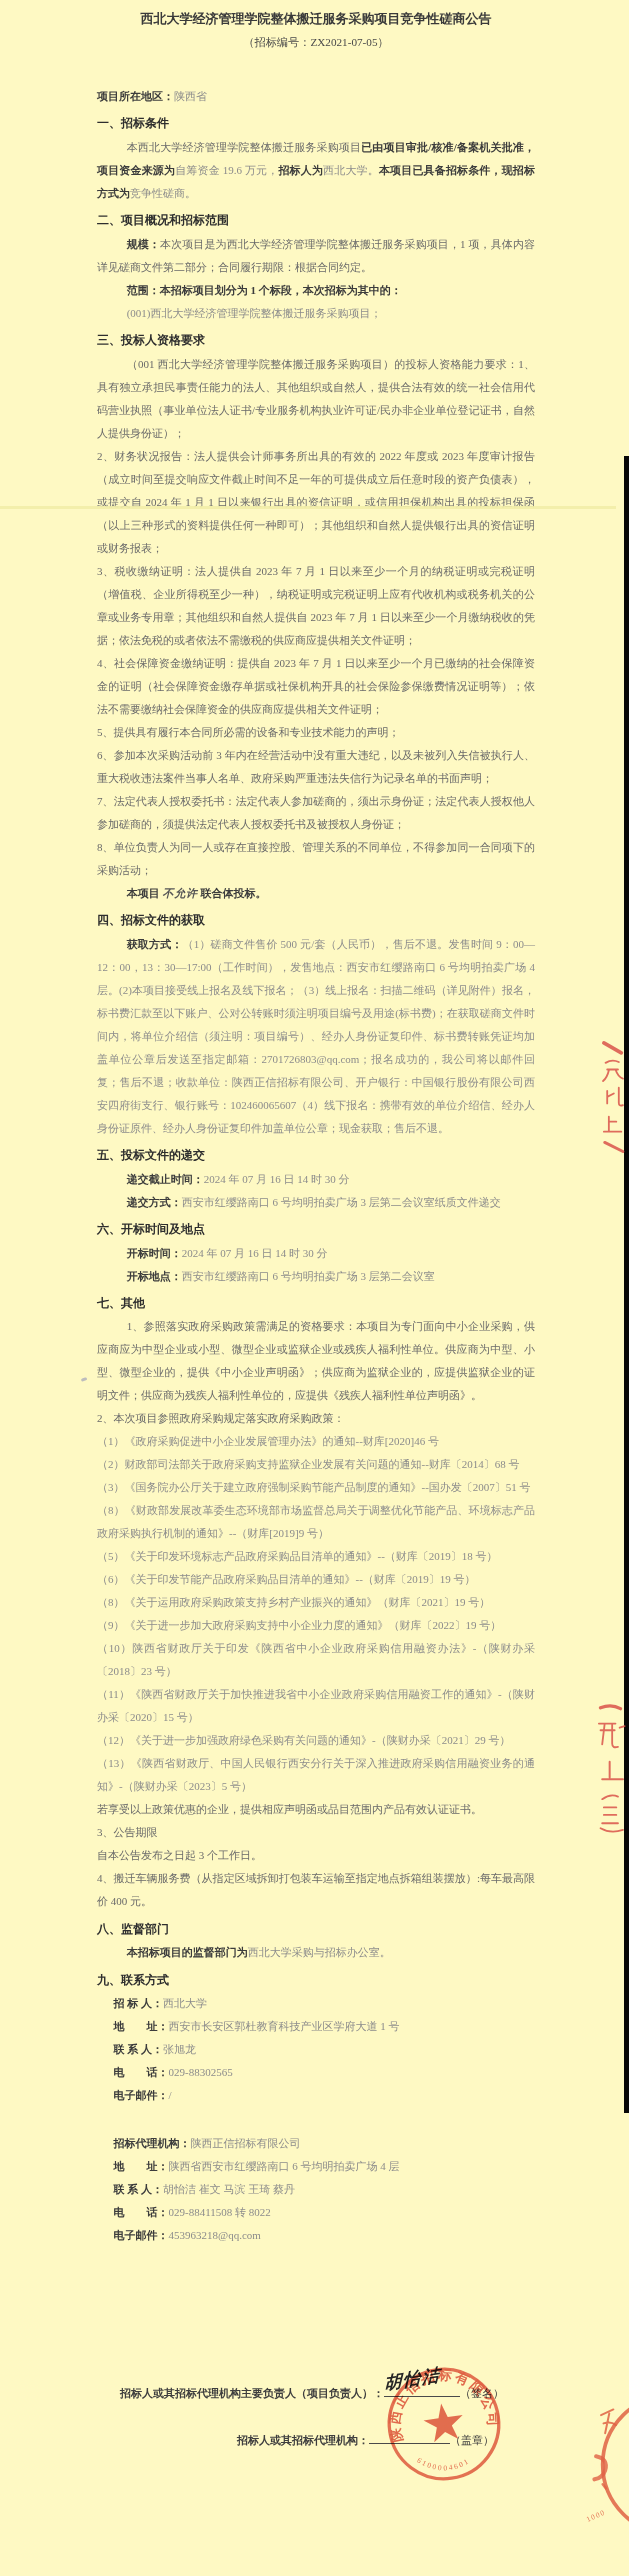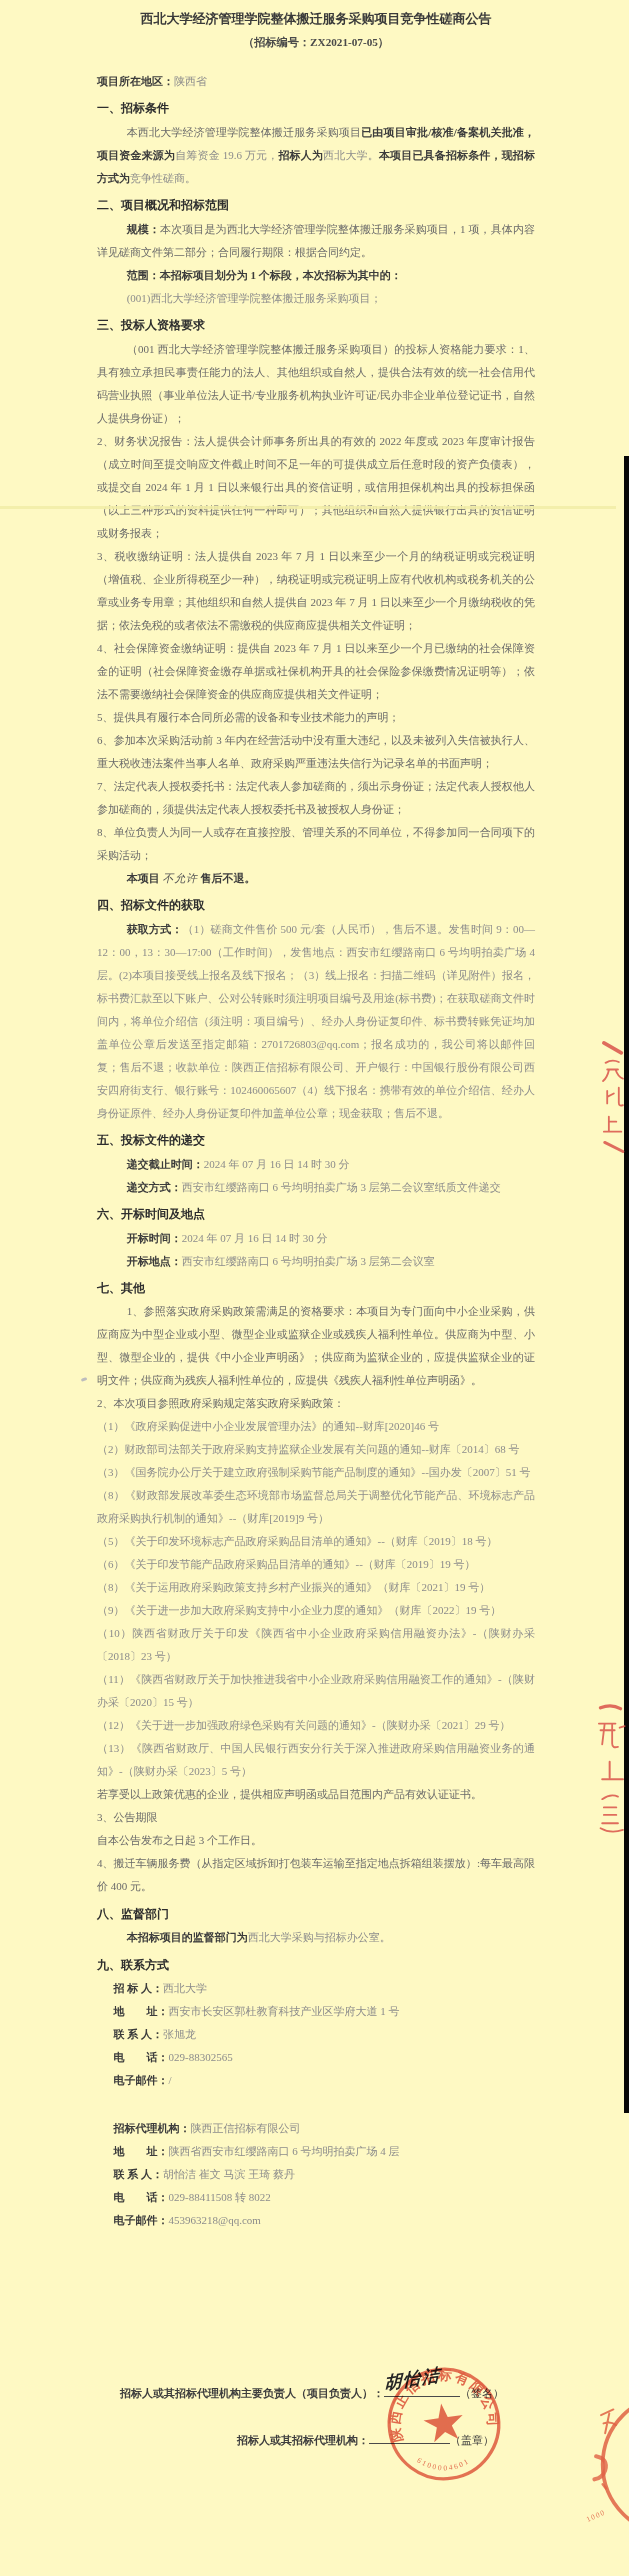--- a/index.html
+++ b/index.html
@@ -1,31 +1,31 @@
 <!DOCTYPE html>
 <html style="font-size:13.3px"><head>
 <meta charset="utf-8">
 <style>
   html,body{margin:0;padding:0;background:#e8e8e8;}
   .page{position:relative;width:629px;height:2576px;background:#fef9c3;overflow:hidden;
         font-family:"Liberation Serif","DejaVu Serif",serif;}
   .doc{position:absolute;left:97px;top:10px;width:438px;}
   .title{font-size:13px;font-weight:700;color:#3a3a3a;text-align:center;line-height:18px;margin-bottom:6.6px;}
-  .subtitle{font-size:11.2px;font-weight:700;color:#4a4a4a;text-align:center;margin-bottom:20px;}
+  .subtitle{font-size:11.2px;font-weight:400;color:#4a4a4a;text-align:center;margin-bottom:35px;}
   .para{margin:0;font-size:11px;line-height:23px;text-align:justify;text-align-last:left;color:#686868;}
   .para.ind{text-indent:2.7em;}
   .para.contact{padding-left:16.6px;text-align:left;}
   .sec-h{margin:4.2px 0 0.8px;font-family:"Liberation Sans","DejaVu Sans",sans-serif;
          font-size:12px;font-weight:700;color:#2e2e2e;line-height:23px;}
   .vgap{height:25px;}
   .run-label{font-weight:700;color:#3c3c3c;}
   .run-value{color:#8c8c8c;}
   .run-plain{color:#6a6a6a;}
   .run-h{color:inherit;}
-  .run-italic{font-style:italic;font-weight:400;color:#555;letter-spacing:0.8px;}
+  .run-italic{font-style:italic;font-weight:700;color:#555;letter-spacing:0.8px;}
   
   .yellow-line{position:absolute;left:0;top:506px;width:616px;height:2.5px;background:#f2eda9;opacity:.9;}
   .black-strip{position:absolute;left:624px;top:456px;width:5px;height:1657px;background:#070707;}
   .speck{position:absolute;left:81px;top:1378px;width:5.8px;height:2.5px;background:#bdbdbd;border-radius:1.7px;transform:rotate(-20deg);}
   .red-note{position:absolute;}
   .red-note path{stroke:#d9534a;fill:none;stroke-linecap:round;stroke-linejoin:round;opacity:.85;}
   
   .sig-row{position:absolute;font-size:11px;color:#3c3c3c;white-space:nowrap;}
   .sig-row1{left:120px;top:2384px;}
   .sig-row2{left:237px;top:2431px;}
@@ -56,21 +56,21 @@
         <p class="para ind"><span class="run-value">(001)西北大学经济管理学院整体搬迁服务采购项目；</span></p>
         <h3 class="sec-h"><span class="run-h">三、投标人资格要求</span></h3>
         <p class="para ind"><span class="run-plain">（001 西北大学经济管理学院整体搬迁服务采购项目）的投标人资格能力要求：1、具有独立承担民事责任能力的法人、其他组织或自然人，提供合法有效的统一社会信用代码营业执照（事业单位法人证书/专业服务机构执业许可证/民办非企业单位登记证书，自然人提供身份证）；</span></p>
         <p class="para"><span class="run-plain">2、财务状况报告：法人提供会计师事务所出具的有效的 2022 年度或 2023 年度审计报告（成立时间至提交响应文件截止时间不足一年的可提供成立后任意时段的资产负债表），或提交自 2024 年 1 月 1 日以来银行出具的资信证明，或信用担保机构出具的投标担保函（以上三种形式的资料提供任何一种即可）；其他组织和自然人提供银行出具的资信证明或财务报表；</span></p>
         <p class="para"><span class="run-plain">3、税收缴纳证明：法人提供自 2023 年 7 月 1 日以来至少一个月的纳税证明或完税证明（增值税、企业所得税至少一种），纳税证明或完税证明上应有代收机构或税务机关的公章或业务专用章；其他组织和自然人提供自 2023 年 7 月 1 日以来至少一个月缴纳税收的凭据；依法免税的或者依法不需缴税的供应商应提供相关文件证明；</span></p>
         <p class="para"><span class="run-plain">4、社会保障资金缴纳证明：提供自 2023 年 7 月 1 日以来至少一个月已缴纳的社会保障资金的证明（社会保障资金缴存单据或社保机构开具的社会保险参保缴费情况证明等）；依法不需要缴纳社会保障资金的供应商应提供相关文件证明；</span></p>
         <p class="para"><span class="run-plain">5、提供具有履行本合同所必需的设备和专业技术能力的声明；</span></p>
         <p class="para"><span class="run-plain">6、参加本次采购活动前 3 年内在经营活动中没有重大违纪，以及未被列入失信被执行人、重大税收违法案件当事人名单、政府采购严重违法失信行为记录名单的书面声明；</span></p>
         <p class="para"><span class="run-plain">7、法定代表人授权委托书：法定代表人参加磋商的，须出示身份证；法定代表人授权他人参加磋商的，须提供法定代表人授权委托书及被授权人身份证；</span></p>
         <p class="para"><span class="run-plain">8、单位负责人为同一人或存在直接控股、管理关系的不同单位，不得参加同一合同项下的采购活动；</span></p>
-        <p class="para ind"><span class="run-label">本项目 </span><span class="run-italic">不允许</span><span class="run-label"> 售后不退。</span></p>
+        <p class="para ind"><span class="run-label">本项目 </span><span class="run-italic">不允许</span><span class="run-label"> 联合体投标。</span></p>
         <h3 class="sec-h"><span class="run-h">四、招标文件的获取</span></h3>
         <p class="para ind"><span class="run-label">获取方式：</span><span class="run-value">（1）磋商文件售价 500 元/套（人民币），售后不退。发售时间 9：00—12：00，13：30—17:00（工作时间），发售地点：西安市红缨路南口 6 号均明拍卖广场 4 层。(2)本项目接受线上报名及线下报名；（3）线上报名：扫描二维码（详见附件）报名，标书费汇款至以下账户、公对公转账时须注明项目编号及用途(标书费)；在获取磋商文件时间内，将单位介绍信（须注明：项目编号）、经办人身份证复印件、标书费转账凭证均加盖单位公章后发送至指定邮箱：2701726803@qq.com；报名成功的，我公司将以邮件回复；售后不退；收款单位：陕西正信招标有限公司、开户银行：中国银行股份有限公司西安四府街支行、银行账号：102460065607（4）线下报名：携带有效的单位介绍信、经办人身份证原件、经办人身份证复印件加盖单位公章；现金获取；售后不退。</span></p>
         <h3 class="sec-h"><span class="run-h">五、投标文件的递交</span></h3>
         <p class="para ind"><span class="run-label">递交截止时间：</span><span class="run-value">2024 年 07 月 16 日  14 时 30 分</span></p>
         <p class="para ind"><span class="run-label">递交方式：</span><span class="run-value">西安市红缨路南口 6 号均明拍卖广场 3 层第二会议室纸质文件递交</span></p>
         <h3 class="sec-h"><span class="run-h">六、开标时间及地点</span></h3>
         <p class="para ind"><span class="run-label">开标时间：</span><span class="run-value">2024 年 07 月 16 日  14 时 30 分</span></p>
         <p class="para ind"><span class="run-label">开标地点：</span><span class="run-value">西安市红缨路南口 6 号均明拍卖广场 3 层第二会议室</span></p>
         <h3 class="sec-h"><span class="run-h">七、其他</span></h3>
         <p class="para ind"><span class="run-plain">1、参照落实政府采购政策需满足的资格要求：本项目为专门面向中小企业采购，供应商应为中型企业或小型、微型企业或监狱企业或残疾人福利性单位。供应商为中型、小型、微型企业的，提供《中小企业声明函》；供应商为监狱企业的，应提供监狱企业的证明文件；供应商为残疾人福利性单位的，应提供《残疾人福利性单位声明函》。</span></p>

